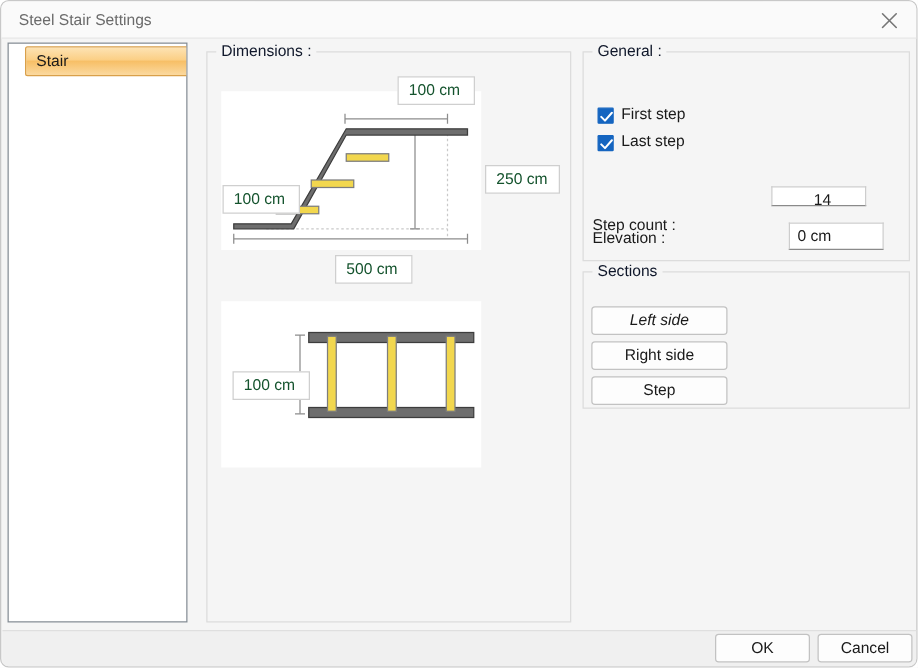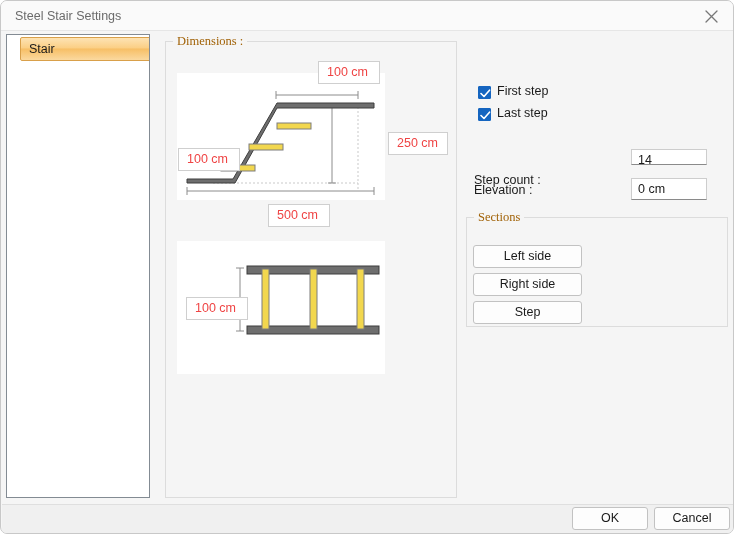--- a/index.html
+++ b/index.html
@@ -82,23 +82,22 @@
     box-sizing: border-box;
     border: 1px solid #dcdcdc;
     background: transparent;
   }
   .groupbox > .gb-title {
     position: absolute;
     top: -8px; left: 7px;
     background: #f5f5f5;
     padding: 0 4px;
     font-size: 12.5px;
-    color: #a16207;
-    white-space: nowrap;
-    font-family: Liberation Serif, serif;
+    color: #0f172a;
+    white-space: nowrap;
   }
 
   #dimensions-group { left: 164px; top: 40px; width: 292px; height: 457px; }
   #general-group    { left: 465px; top: 40px; width: 262px; height: 168px; }
   #sections-group   { left: 465px; top: 216px; width: 262px; height: 110px; }
 
   
   .canvas {
     position: absolute;
     background: #ffffff;
@@ -108,21 +107,21 @@
   #plan-canvas      { left: 176px; top: 240px; width: 208px; height: 133px; }
   .canvas svg { display: block; }
 
   
   .valuebox {
     position: absolute;
     box-sizing: border-box;
     background: #ffffff;
     border: 1px solid #cfcfcf;
     font-size: 12.5px;
-    color: #ef4444;
+    color: #14532d;
     line-height: 21px;
     padding-left: 8px;
     white-space: nowrap;
   }
   #dim-top-value    { left: 317px; top: 60px;  width: 62px; height: 23px; }
   #dim-left-value   { left: 177px; top: 147px; width: 62px; height: 23px; }
   #dim-right-value  { left: 387px; top: 131px; width: 60px; height: 23px; }
   #dim-bottom-value { left: 267px; top: 203px; width: 62px; height: 23px; }
   #dim-width-value  { left: 185px; top: 296px; width: 62px; height: 23px; }
 
@@ -165,38 +164,38 @@
     box-sizing: border-box;
     background: #ffffff;
     border: 1px solid #cdcdcd;
     border-bottom: 1px solid #8a8a8a;
     font-size: 12.5px;
     color: #1a1a1a;
     line-height: 20px;
     padding-left: 6px;
     white-space: nowrap;
   }
-  #input-step-count { left: 630px; top: 148px; width: 76px; height: 16px; }
+  #input-step-count { left: 616px; top: 148px; width: 76px; height: 16px; text-align: center; }
   #input-elevation  { left: 630px; top: 177px; width: 76px; height: 22px; }
 
   
   .btn {
     position: absolute;
     box-sizing: border-box;
     background: #fdfdfd;
     border: 1px solid #c2c2c2;
     border-radius: 3px;
     font-size: 12.5px;
     color: #1a1a1a;
     text-align: center;
     line-height: 21px;
     cursor: default;
     white-space: nowrap;
   }
-  #btn-left-side  { left: 472px; top: 244px; width: 109px; height: 23px; }
+  #btn-left-side  { left: 472px; top: 244px; width: 109px; height: 23px; font-style: italic; }
   #btn-right-side { left: 472px; top: 272px; width: 109px; height: 23px; }
   #btn-step       { left: 472px; top: 300px; width: 109px; height: 23px; }
 
   
   .footer {
     position: absolute;
     left: 1px; top: 503px;
     width: 732px; height: 30px;
     background: #f0f0f0;
     border-top: 1px solid #dfdfdf;
@@ -294,20 +293,23 @@
       </g>
     </svg>
   </div>
 
   <div class="valuebox" id="dim-top-value">100 cm</div>
   <div class="valuebox" id="dim-left-value">100 cm</div>
   <div class="valuebox" id="dim-right-value">250 cm</div>
   <div class="valuebox" id="dim-bottom-value">500 cm</div>
   <div class="valuebox" id="dim-width-value">100 cm</div>
 
+  <div class="groupbox" id="general-group">
+    <span class="gb-title">General :</span>
+  </div>
 
   <div class="checkbox-row" id="cb-first-step">
     <span class="cb-box">
       <svg width="11" height="9" viewBox="0 0 11 9">
         <path d="M1 4.5 L4 7.5 L9.5 1.2" stroke="#ffffff" stroke-width="1.6" fill="none" stroke-linecap="round" stroke-linejoin="round"></path>
       </svg>
     </span>
     <span class="cb-label">First step</span>
   </div>
 

